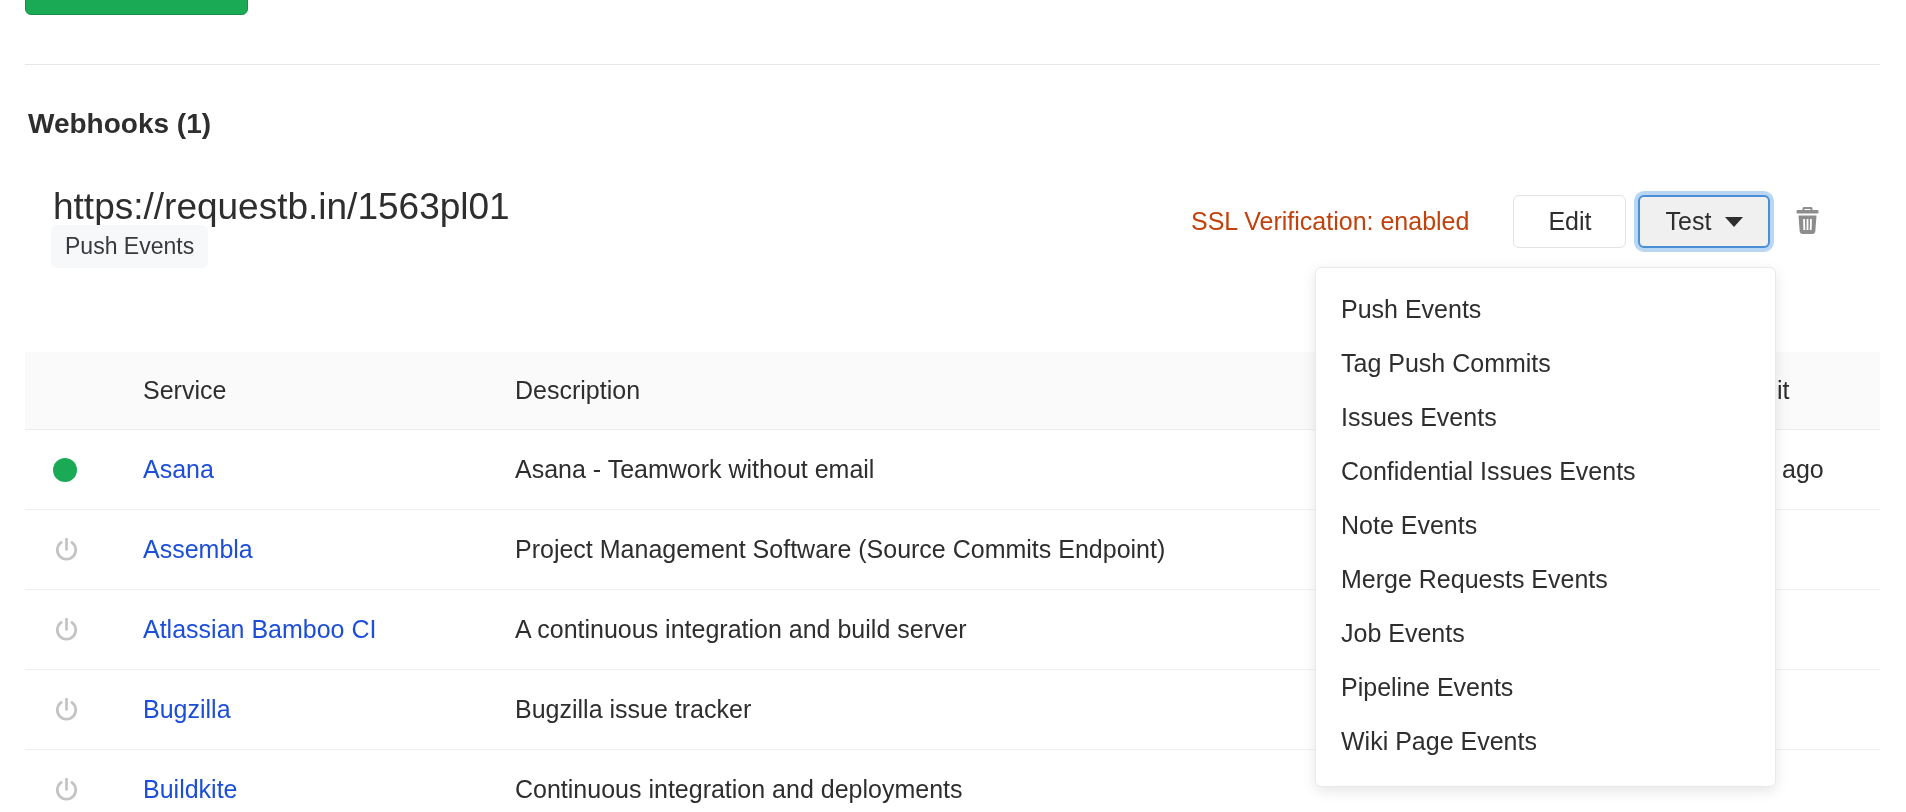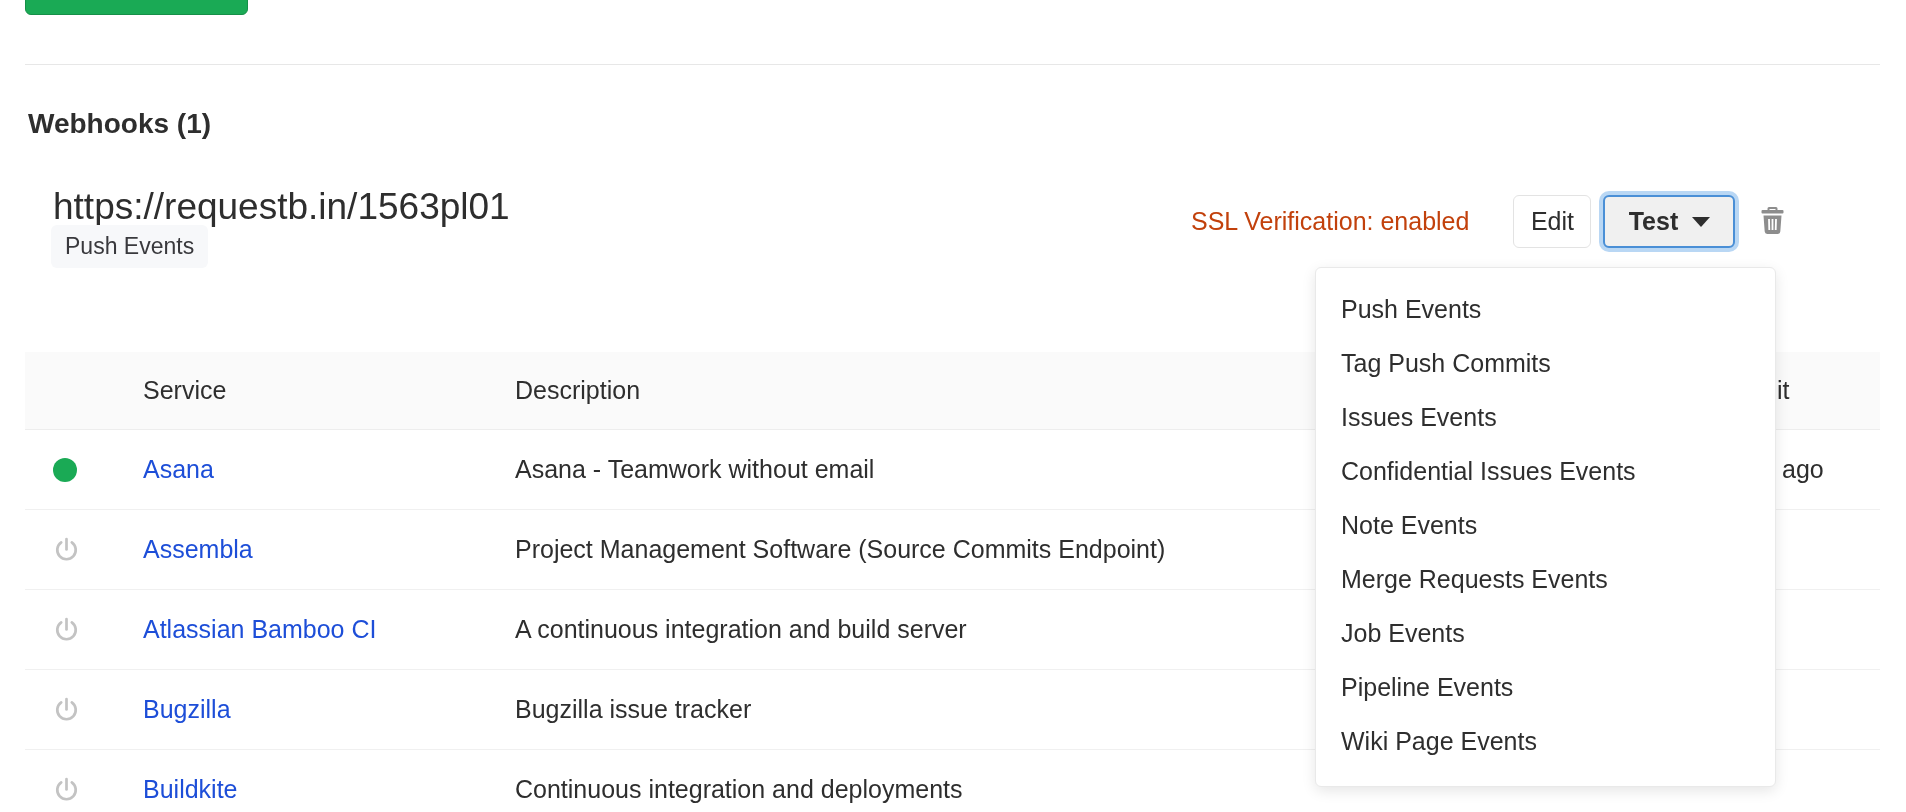--- a/index.html
+++ b/index.html
@@ -15,23 +15,23 @@
   .webhooks-title { position:absolute; left:28px; top:108px; font-size:28px; font-weight:700; color:#2e2e2e; }
 
   .hook-url { position:absolute; left:53px; top:186px; font-size:37px; font-weight:400; color:#2e2e2e; }
   .hook-badge { position:absolute; left:51px; top:225px; height:43px; line-height:43px;
     padding:0 14px; background:#f7f8fa; border-radius:6px; font-size:23px; color:#39393d; }
 
   .hook-controls { position:absolute; left:1191px; top:195px; height:53px; display:flex; align-items:center; }
   .ssl-label { font-size:25px; color:#c2410c; white-space:nowrap; }
   .btn { display:flex; align-items:center; justify-content:center; height:53px;
     border-radius:6px; font-size:25px; color:#2e2e2e; cursor:pointer; background:#fff; }
-  .btn-edit { width:78px; margin-left:44px; border:1px solid #e3e3e3; }
+  .btn-edit { width:113px; margin-left:44px; border:1px solid #e3e3e3; }
   .btn-test { width:132px; margin-left:12px; background:#f0f0f0; border:2px solid #4a8fd6;
-    box-shadow:0 0 0 4px #b9d7f4;font-weight:bold; }
+    box-shadow:0 0 0 4px #b9d7f4; }
   .caret-down { width:0; height:0; border-left:9px solid transparent; border-right:9px solid transparent;
     border-top:10px solid #2e2e2e; margin-left:14px; }
   .trash-btn { margin-left:23px; width:28px; height:30px; display:flex; align-items:center; justify-content:center; cursor:pointer; background:none; border:none; }
 
   
   .dropdown-menu { position:absolute; left:1315px; top:267px; width:461px; z-index:20;
     background:#fff; border:1px solid #e9e9e9; border-radius:6px; padding:14px 0 18px 0;
     box-shadow:0 4px 14px rgba(0,0,0,0.10); }
   .dropdown-item { height:54px; line-height:54px; padding-left:25px; font-size:25px; color:#2e2e2e;
     white-space:nowrap; cursor:pointer; }

